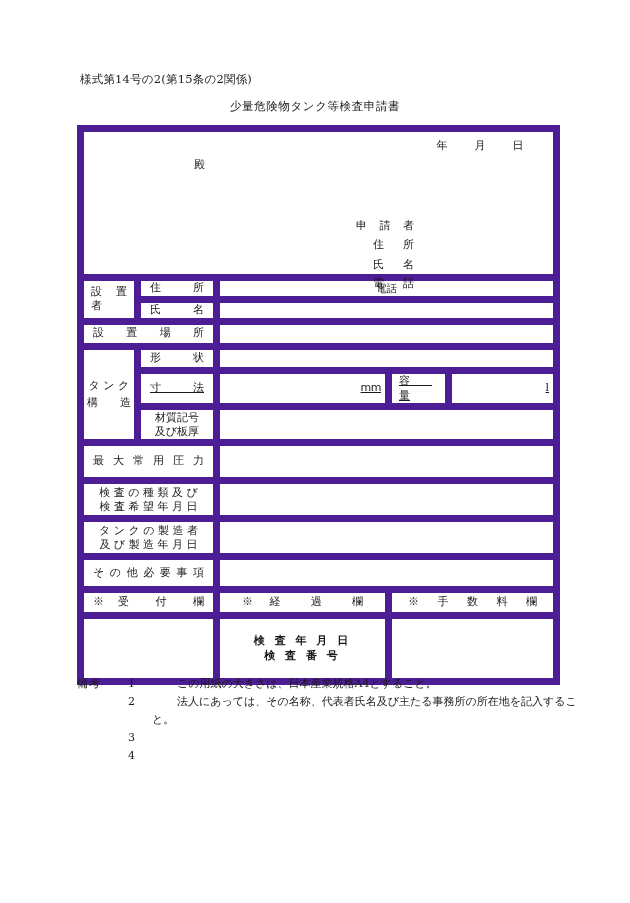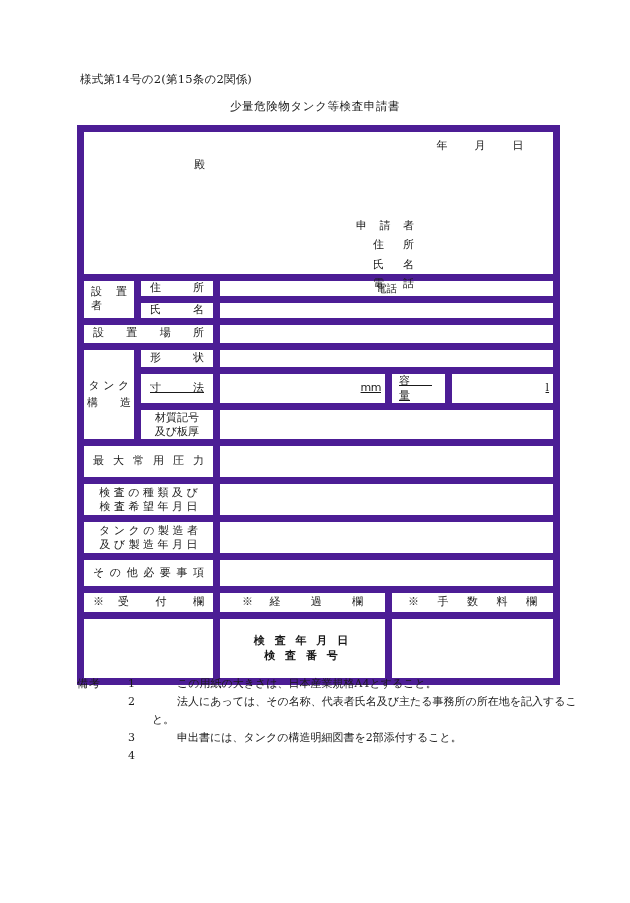--- a/index.html
+++ b/index.html
@@ -370,21 +370,20 @@
     </div>
     <div class="rm-row">
       <span class="rm-head"></span>
       <span class="rm-num">2</span>
       <span class="rm-text">法人にあっては、その名称、代表者氏名及び主たる事務所の所在地を記入するこ</span>
     </div>
     <div class="rm-cont">と。</div>
     <div class="rm-row">
       <span class="rm-head"></span>
       <span class="rm-num">3</span>
-      <span class="rm-text">申出書には、タンクの構造明細図書を2部添付すること。</span>
     </div>
     <div class="rm-row">
       <span class="rm-head"></span>
       <span class="rm-num">4</span>
     </div>
   </div>
 
 </div>
 
 </body></html>

